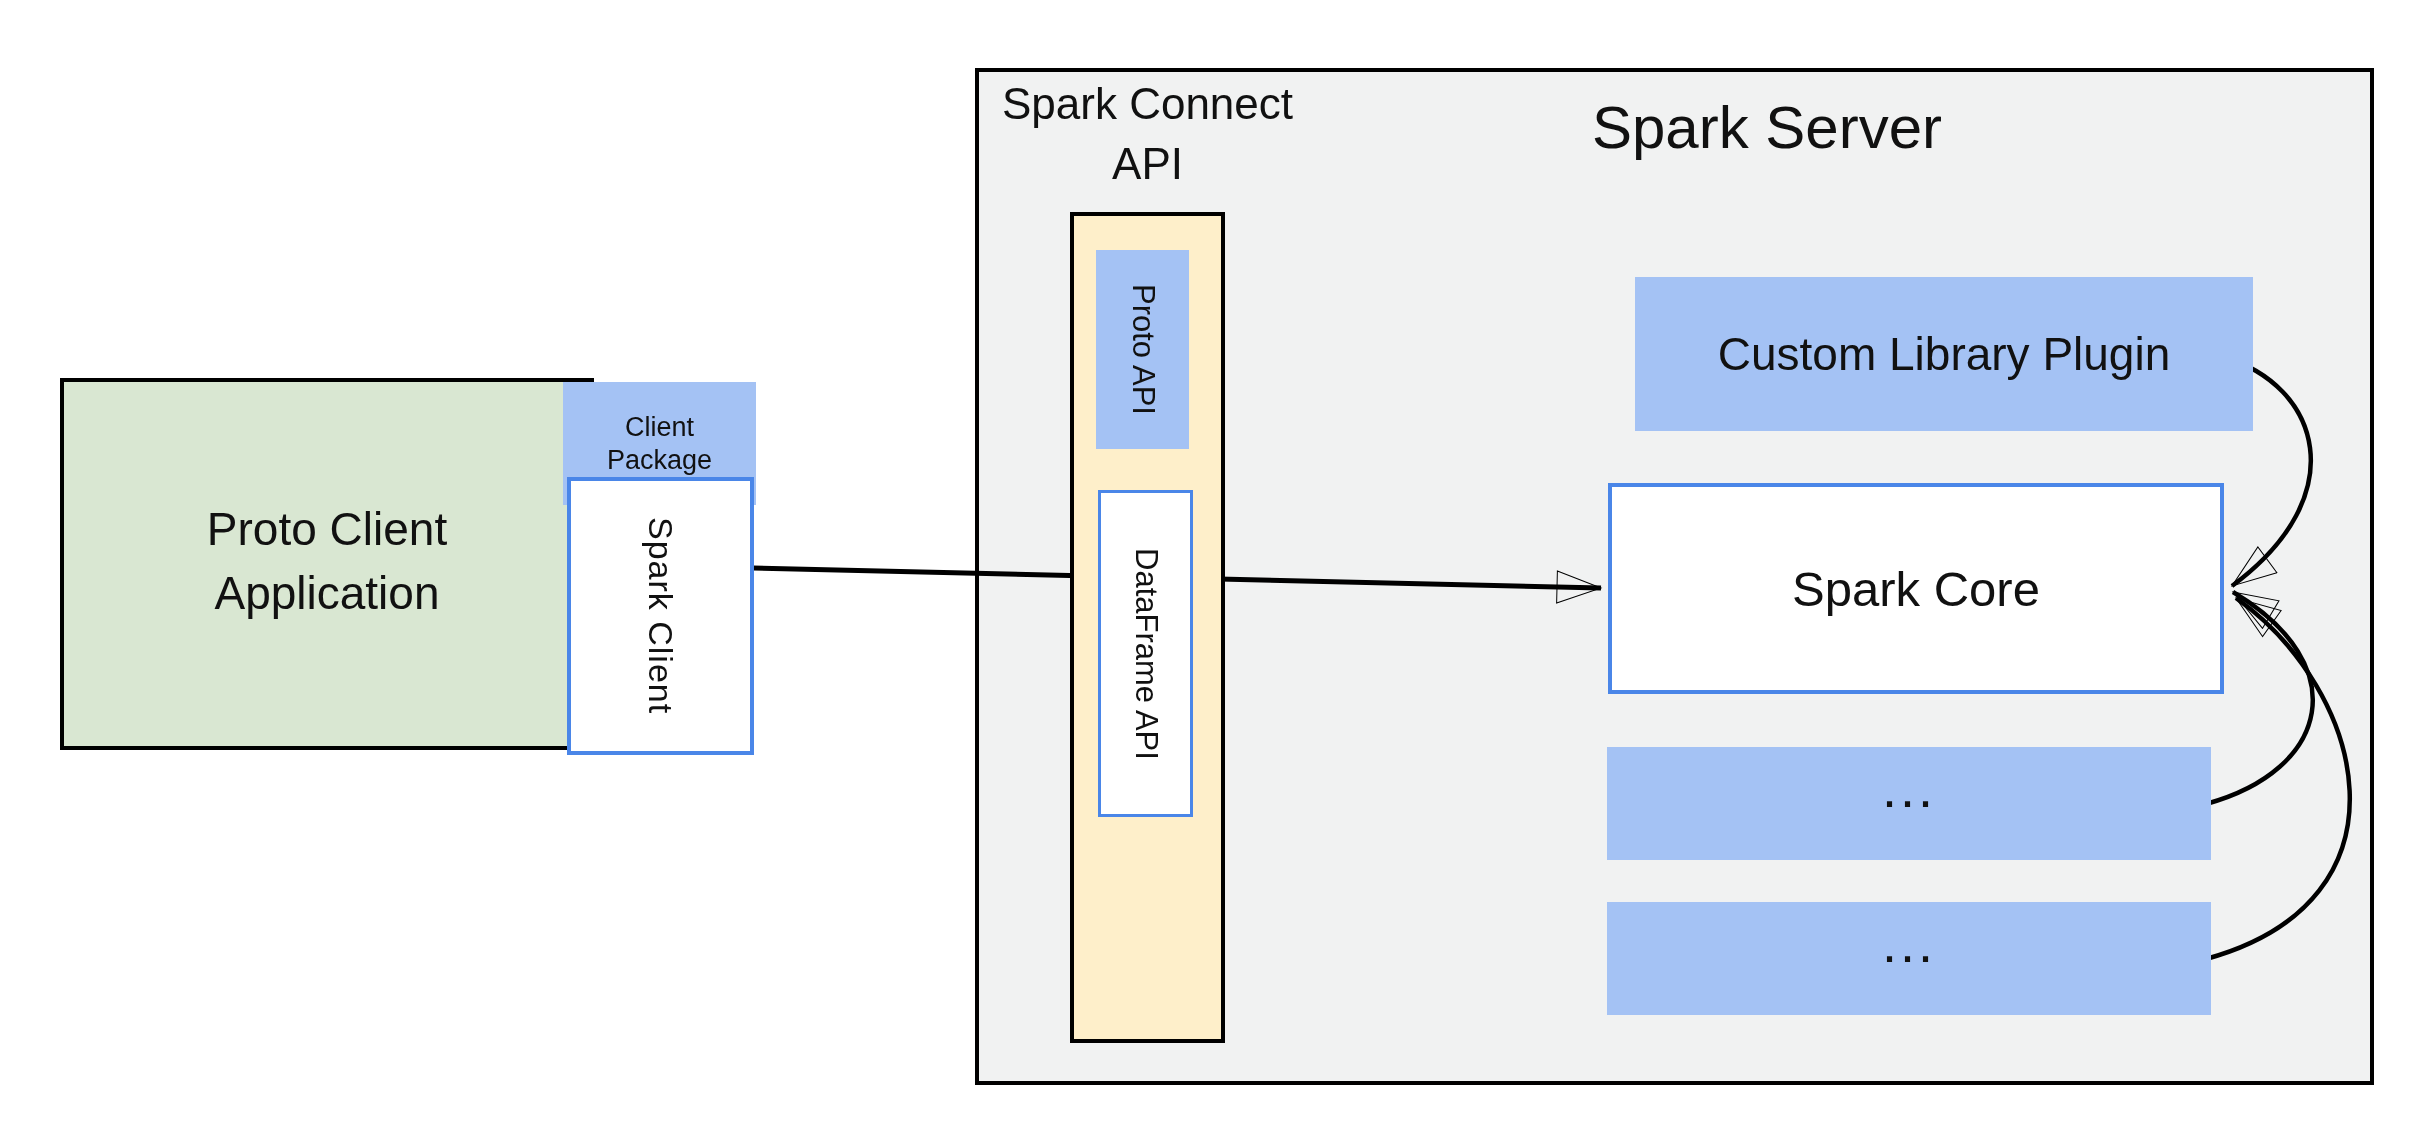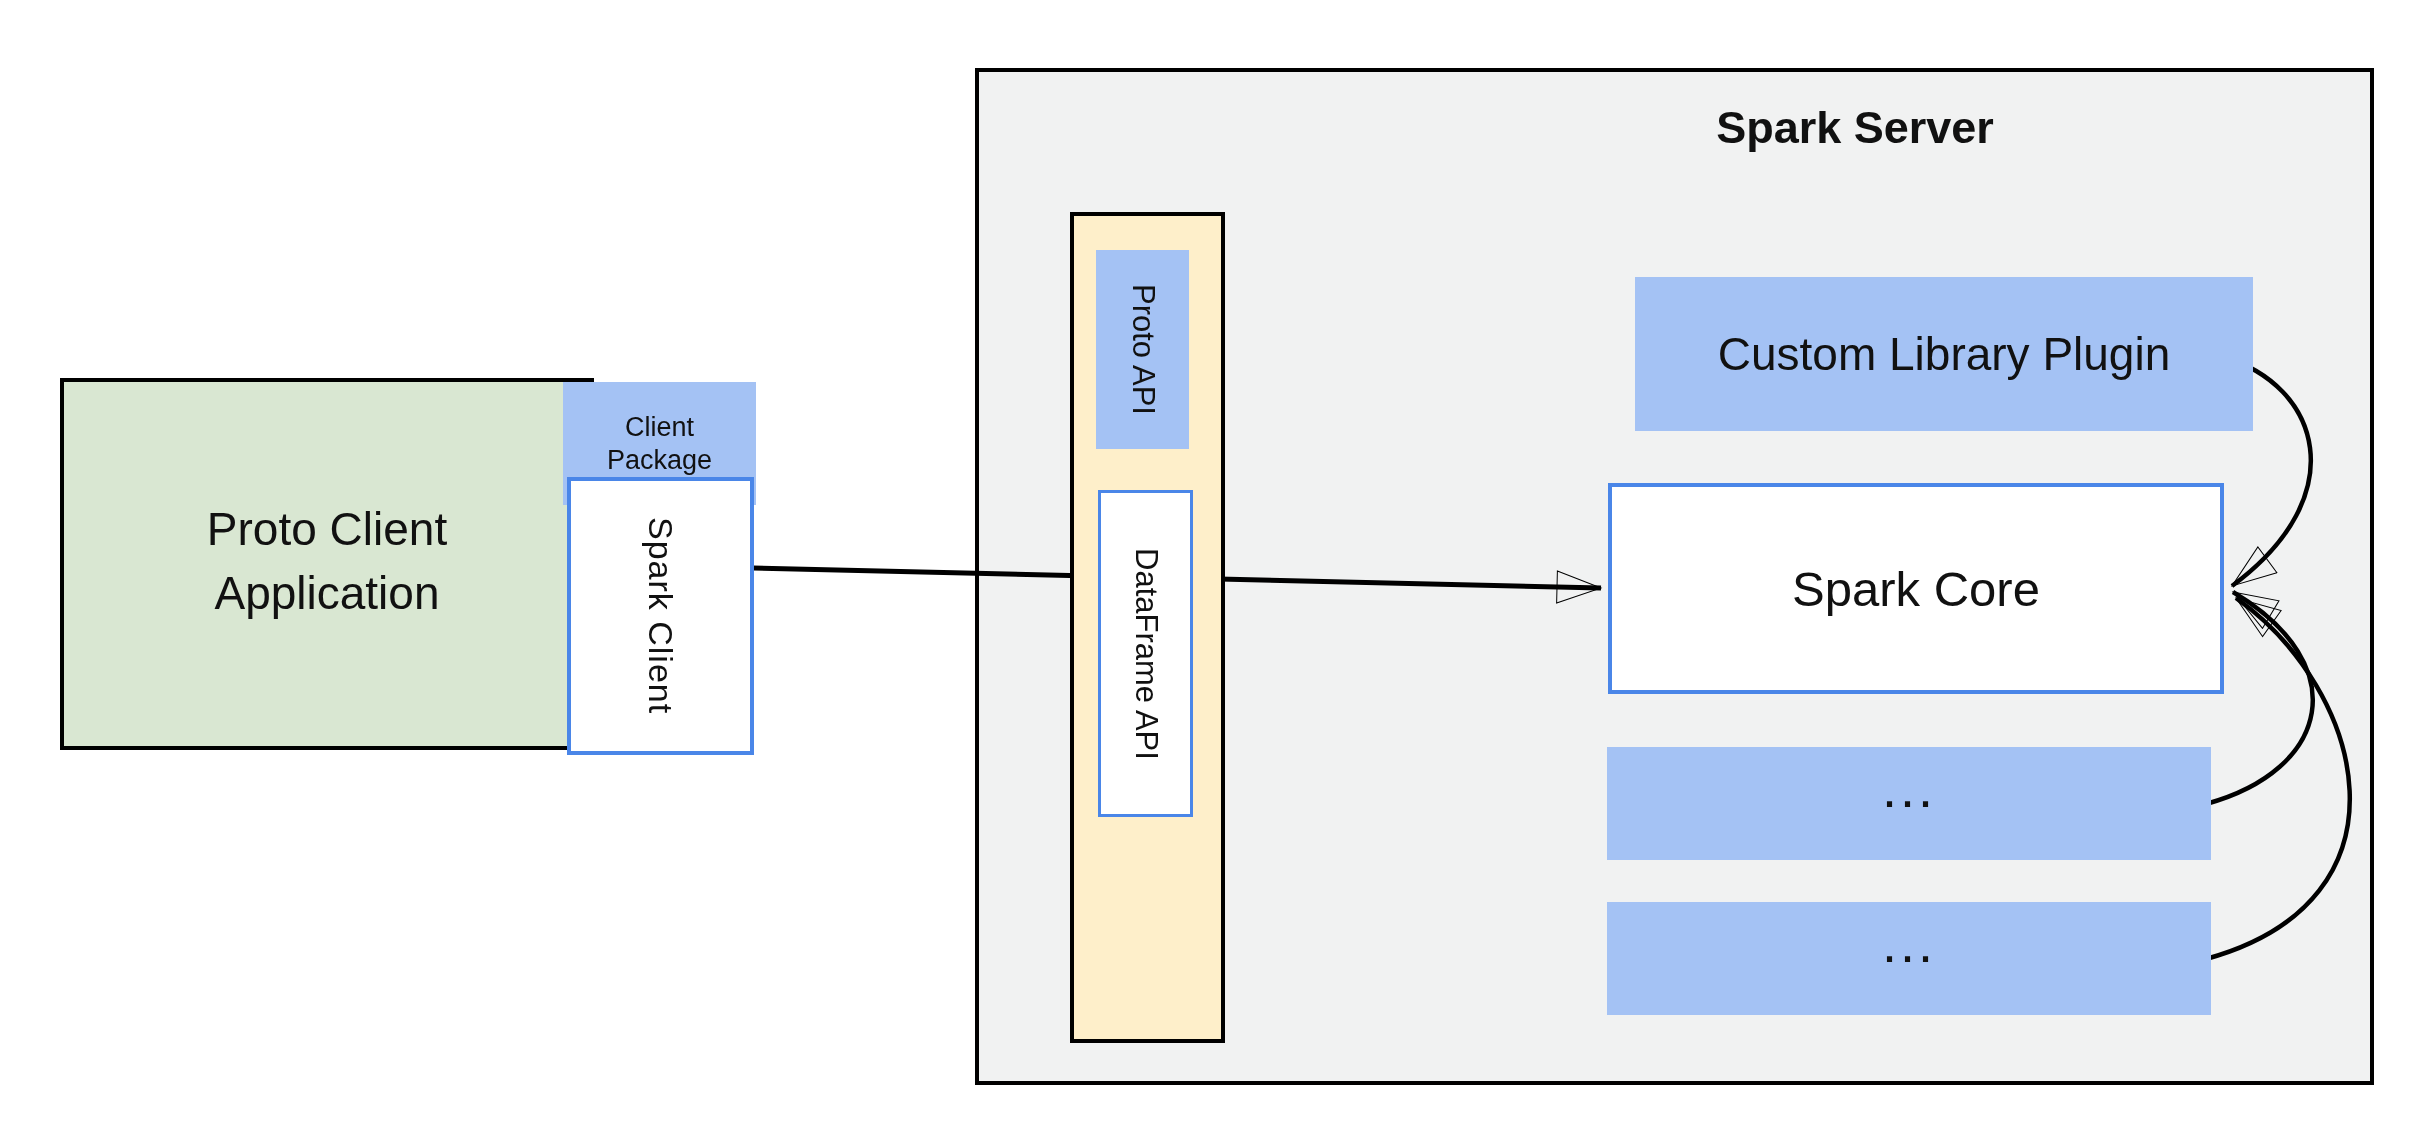--- a/index.html
+++ b/index.html
@@ -77,22 +77,22 @@
     display:flex;align-items:center;justify-content:center;
   }
   #dataframe-api .vtext{font-size:31px;}
 
   
   #connect-api-label{
     left:975px;top:74px;width:345px;
     text-align:center;font-size:44px;line-height:60px;
   }
   #server-title{
-    left:1630px;top:102px;width:450px;
-    text-align:center;font-size:45px;line-height:52px;font-weight:bold;
+    left:1542px;top:102px;width:450px;
+    text-align:center;font-size:60px;line-height:52px;font-weight:normal;
   }
   #server-library-label{
     left:1243px;top:240px;width:300px;
     text-align:left;font-size:44px;line-height:60px;
   }
 
   
   #custom-plugin{
     left:1635px;top:277px;width:618px;height:154px;
     background:var(--blue-fill);
@@ -143,20 +143,21 @@
   </div>
 
   <div id="client-package" class="abs node">
     <div class="txt">Client Package</div>
   </div>
 
   <div id="spark-client" class="abs node">
     <div class="vtext">Spark Client</div>
   </div>
 
+  <div id="connect-api-label" class="abs label">Spark Connect API</div>
 
   <div id="server-title" class="abs label">Spark Server</div>
 
 
   <div id="library-box" class="abs node"></div>
 
   <div id="proto-api" class="abs node">
     <div class="vtext">Proto API</div>
   </div>
 

